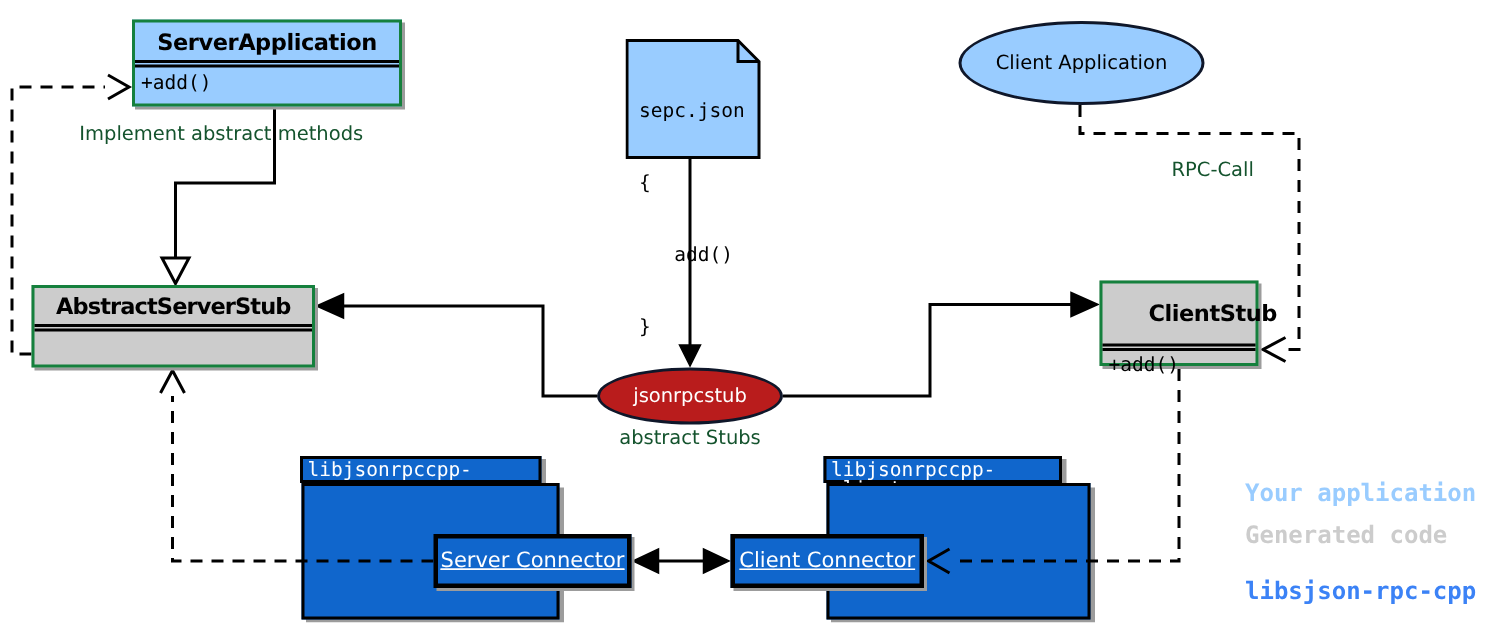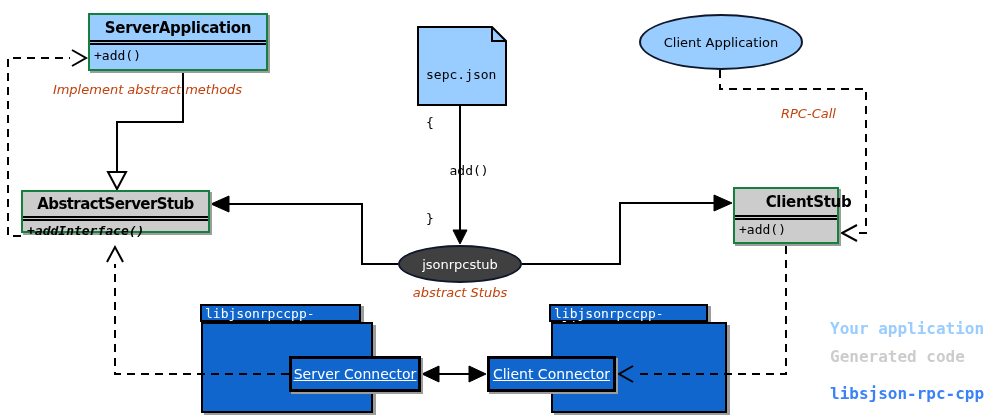--- a/index.html
+++ b/index.html
@@ -18,57 +18,57 @@
   .uml .ttl{font-weight:bold;text-align:center;font-size:15px;letter-spacing:-0.3px;
             display:flex;align-items:center;justify-content:center;}
   .uml .attrs{height:5px;border-top:2px solid #000;border-bottom:2px solid #000;}
   .uml .meth{font-family:"DejaVu Sans Mono","Liberation Mono",monospace;font-size:13px;
              padding-left:4px;display:flex;align-items:center;}
   .blue-light{background:#99CCFF;}
   .gray{background:#CCCCCC;}
 
   .sa{left:88px;top:13px;width:180px;height:58px;}
   .sa .ttl{height:25px;} .sa .meth{height:20px;}
-  .ass{left:21px;top:190px;width:189px;height:43px;}
+  .ass{left:21px;top:190px;width:189px;height:55px;}
   .ass .ttl{height:24px;font-size:15px;letter-spacing:-0.6px;}
   .ass .meth{height:18px;font-weight:bold;font-style:italic;}
   .cs{left:733px;top:187px;width:106px;height:57px;}
-  .cs .ttl{height:26px;padding-left:45px;} .cs .meth{height:18px;}
+  .cs .ttl{height:40px;padding-left:45px;} .cs .meth{height:18px;}
 
   
   .note{left:417px;top:2px;width:91px;height:81px;margin-top:24px;}
   .note svg{position:absolute;left:0;top:0;}
   .note .code{position:absolute;left:9px;top:9px;white-space:pre;
               font-family:"DejaVu Sans Mono","Liberation Mono",monospace;
               font-size:13px;line-height:16px;color:#000;}
 
   
   .ellipse{border:2px solid #0f172a;border-radius:50%;display:flex;align-items:center;justify-content:center;}
   .client-app{left:639px;top:14px;width:164px;height:56px;background:#99CCFF;font-size:13px;}
-  .stubgen{left:398px;top:245px;width:124px;height:38px;background:#404040;color:#fff;font-size:13px;}
+  .stubgen{left:398px;top:245px;width:124px;height:38px;background:#b91c1c;color:#fff;font-size:13px;}
 
   
   .pkg-tab{background:#1066CC;border:2px solid #000;color:#fff;
            font-family:"DejaVu Sans Mono","Liberation Mono",monospace;font-size:13px;
            line-height:13px;padding:1px 0 0 3px;box-shadow:3px 2px 0 #9c9c9c;}
   .pkg-body{background:#1066CC;border:2px solid #000;box-shadow:3px 3px 0 #9c9c9c;}
   .tab-server{left:200px;top:304px;width:161px;height:18px;}
   .body-server{left:201px;top:322px;width:172px;height:91px;}
   .tab-client{left:549px;top:304px;width:159px;height:18px;}
   .body-client{left:551px;top:322px;width:176px;height:91px;}
 
   
   .connector{background:#1066CC;border:3px solid #000;color:#fff;font-size:14px;
              display:flex;align-items:center;justify-content:center;box-shadow:2px 2px 0 #9c9c9c;}
   .connector span{text-decoration:underline;}
   .srv-conn{left:289px;top:356px;width:132px;height:36px;text-decoration:underline;}
   .cli-conn{left:487px;top:356px;width:129px;height:36px;}
 
   
-  .lbl{font-size:13px;color:#c2410c;font-style:italic;}
+  .lbl{font-size:13px;color:#14532d;}
   .impl{left:45px;top:82px;width:205px;text-align:center;}
   .rpc{left:781px;top:106px;}
   .genstubs{left:390px;top:285px;width:140px;text-align:center;}
 
   
   .legend-item{font-family:"DejaVu Sans Mono","Liberation Mono",monospace;
                font-weight:bold;font-size:16px;left:830px;}
   .leg-user{top:319px;color:#99CCFF;}
   .leg-gen{top:347px;color:#CCCCCC;}
   .leg-lib{top:384px;color:#3b82f6;}
@@ -148,21 +148,20 @@
       </div>
     </div>
 
     <div class="ellipse client-app">
       <span>Client Application</span>
     </div>
 
     <div class="uml gray ass">
       <div class="ttl">AbstractServerStub</div>
       <div class="attrs"></div>
-      <div class="meth">+addInterface()</div>
     </div>
 
     <div class="uml gray cs">
       <div class="ttl">ClientStub</div>
       <div class="attrs"></div>
       <div class="meth">+add()</div>
     </div>
 
     <div class="ellipse stubgen">
       <span>jsonrpcstub</span>

